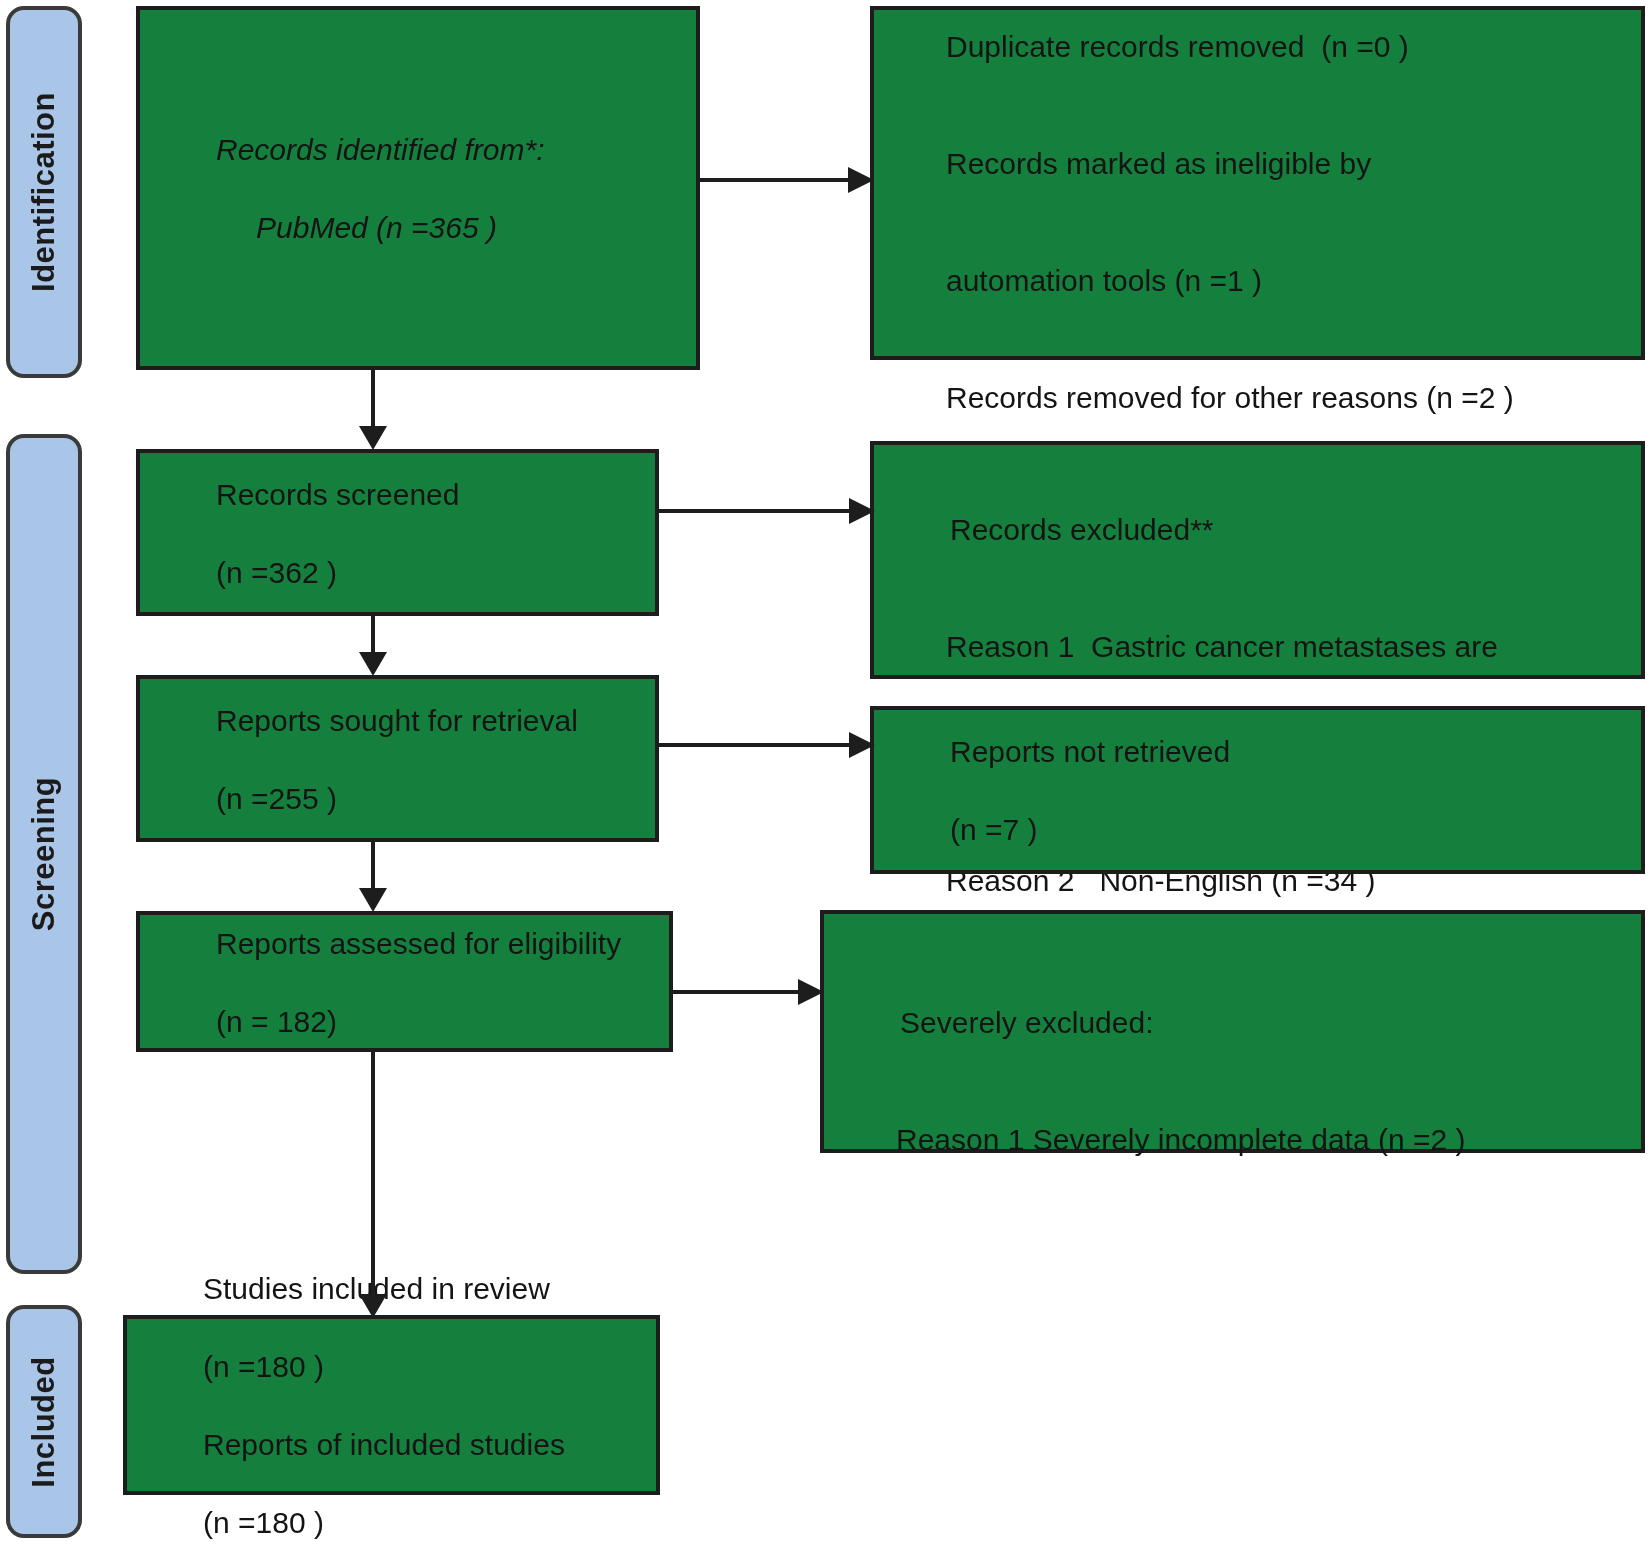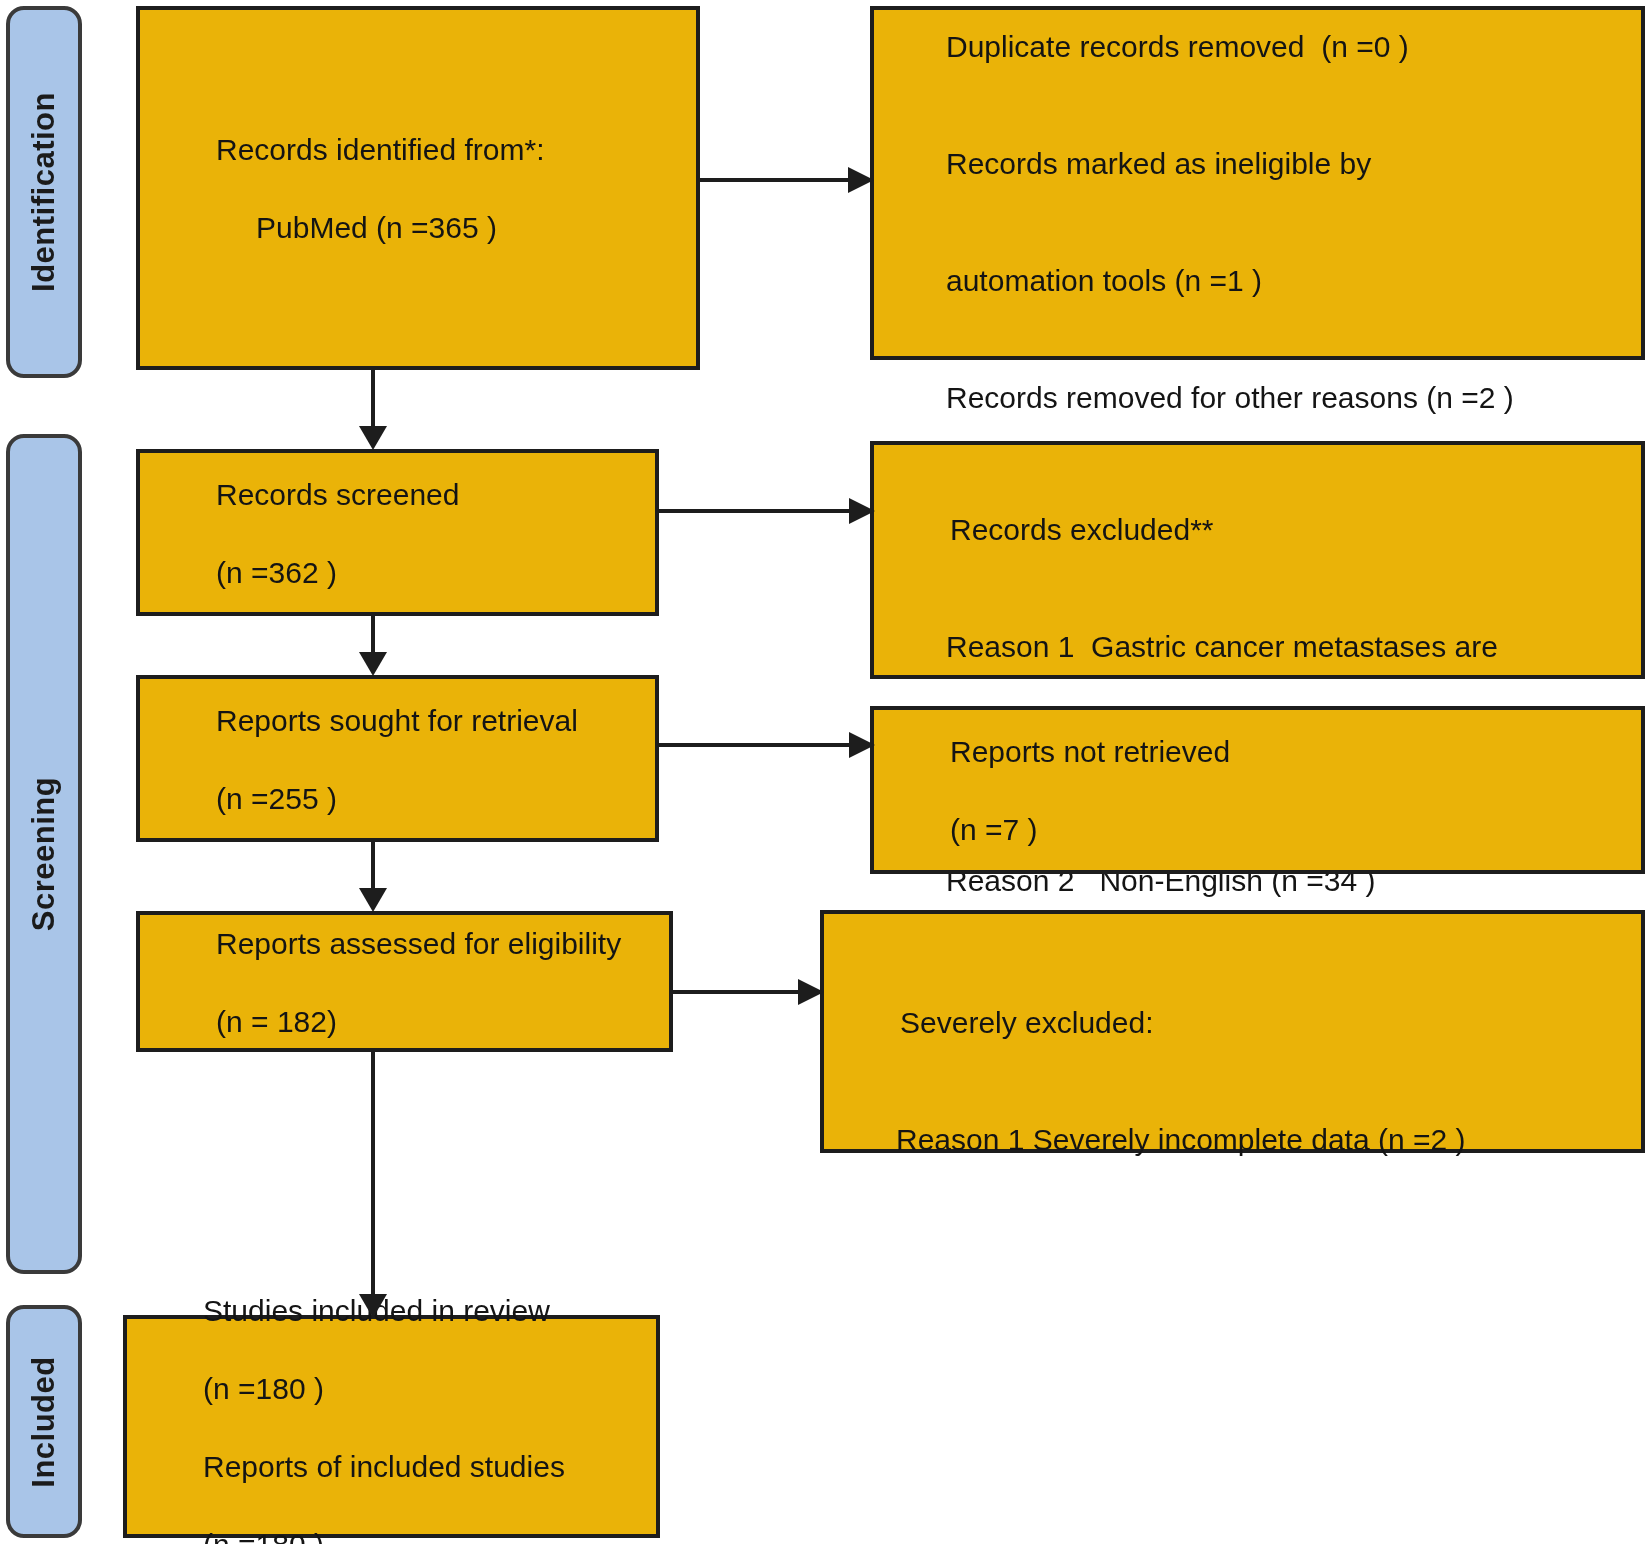--- a/index.html
+++ b/index.html
@@ -33,21 +33,21 @@
     transform-origin: center center;
     white-space: nowrap;
     font-size: 31px;
     font-weight: bold;
     color: #1b1b1b;
     letter-spacing: 0.5px;
   }
   
   .flow-box {
     position: absolute;
-    background: #eab308;
+    background: #15803d;
     border: 4px solid #1d1d1d;
     box-sizing: border-box;
   }
   .box-text {
     position: absolute;
     left: 26px;
     right: 14px;
     font-size: 30px;
     line-height: 1.30;
     color: #141414;
@@ -81,21 +81,21 @@
   </div>
 
   <div class="phase-bar" style="left:6px; top:434px; width:76px; height:840px;">
     <span class="phase-label">Screening</span>
   </div>
 
   <div class="phase-bar" style="left:6px; top:1305px; width:76px; height:233px;">
     <span class="phase-label">Included</span>
   </div>
 
-  <div class="flow-box" style="left:136px; top:6px; width:564px; height:364px;">
+  <div class="flow-box" style="left:136px; top:6px; width:564px; height:364px;font-style:italic;">
     <div class="box-text v-center">
       <span>Records identified from*:</span><br>
       <span style="display:inline-block; padding-left:40px;">PubMed (n =365 )</span>
     </div>
   </div>
 
   <div class="flow-box" style="left:870px; top:6px; width:775px; height:354px;">
     <div class="box-text v-center">
       <br>
       <span class="indent">Duplicate records removed  (n =0 )</span>
@@ -142,21 +142,21 @@
     </div>
   </div>
 
   <div class="flow-box" style="left:820px; top:910px; width:825px; height:243px;">
     <div class="box-text" style="top:50px;">
       <span>Severely excluded:</span><br>
       <span class="indent">Reason 1 Severely incomplete data (n =2 )</span>
     </div>
   </div>
 
-  <div class="flow-box" style="left:123px; top:1315px; width:537px; height:223px;">
+  <div class="flow-box" style="left:123px; top:1315px; width:537px; height:180px;">
     <div class="box-text v-center">
       <span>Studies included in review</span><br>
       <span>(n =180 )</span><br>
       <span>Reports of included studies</span><br>
       <span>(n =180 )</span>
     </div>
   </div>
 
   <div class="conn" style="left:698px; top:165px; width:180px; height:30px;">
     <svg width="180" height="30" viewBox="0 0 180 30">

